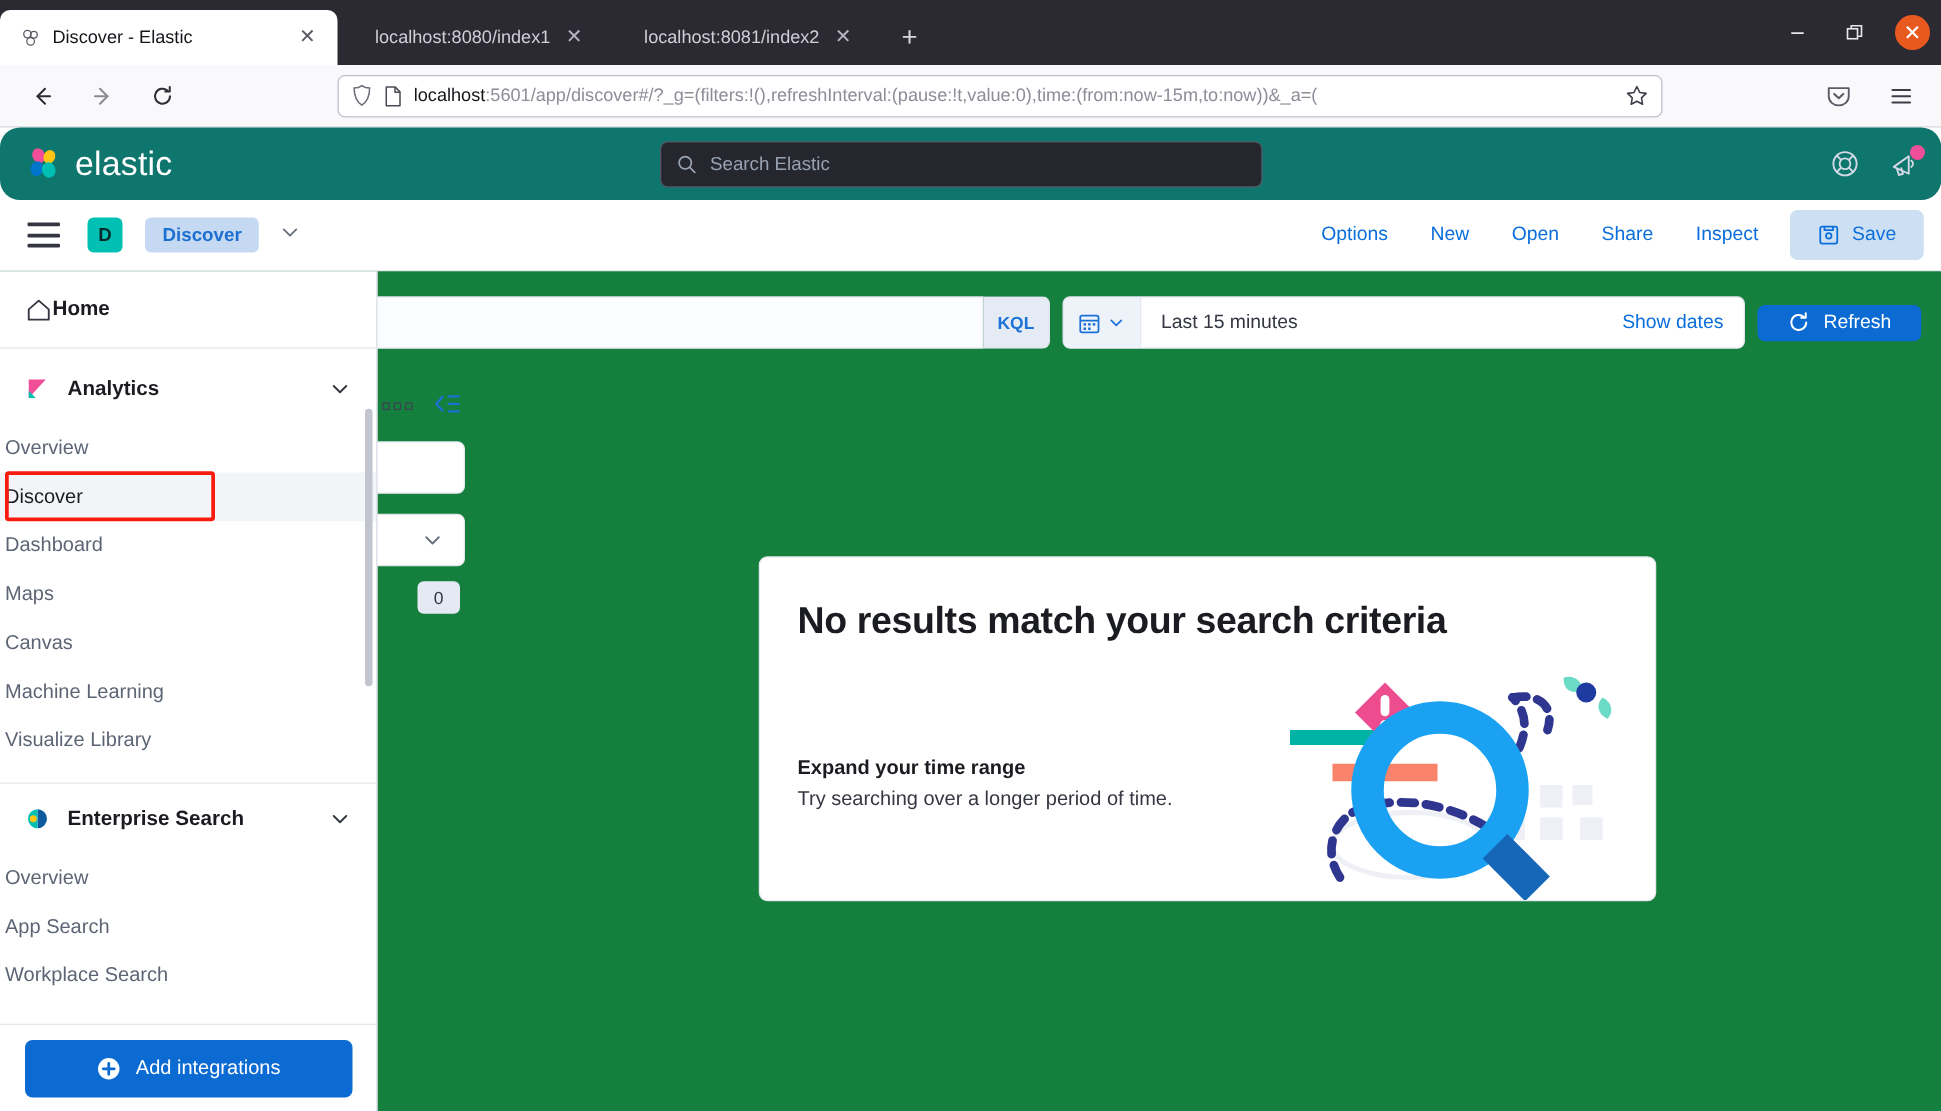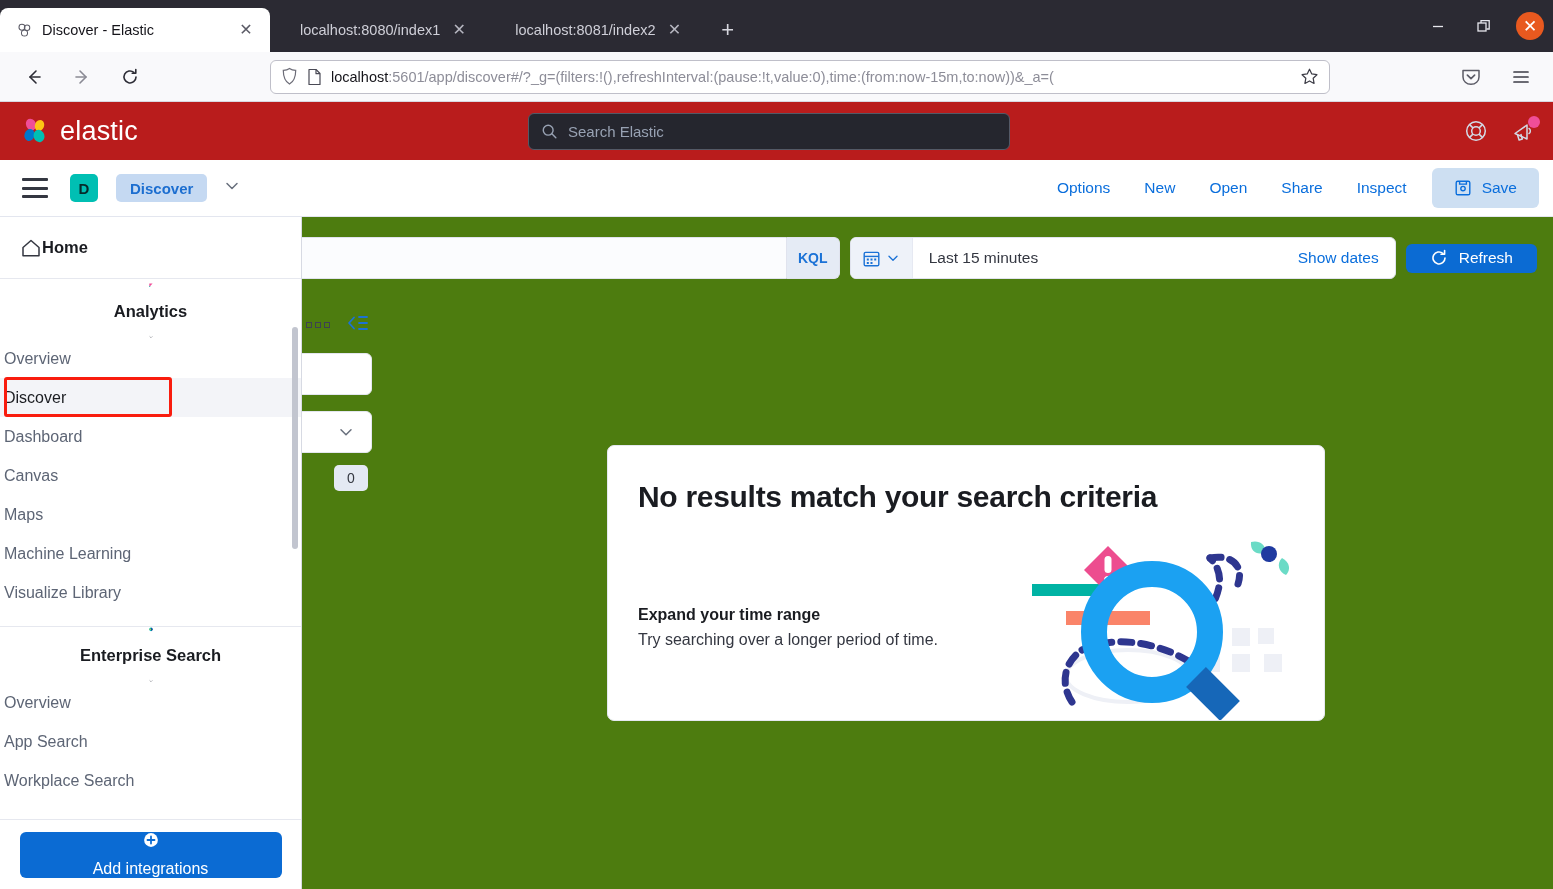--- a/index.html
+++ b/index.html
@@ -69,21 +69,21 @@
     flex: 1; font-size: 14.5px; color: #8d8d98; white-space: nowrap;
     overflow: hidden;
   }
   .urlbar .url-text b { color: #15141a; font-weight: 400; }
   .urlbar-right { position: absolute; right: 0; top:0; height:50px; display:flex; align-items:center; }
   .urlbar-right .navbtn { margin-left: 0; margin-right: 14px; }
 
   
   .elastic-header {
     position: absolute; top: 102px; left: 0; width: 1553px; height: 58px;
-    background: #b91c1c; display: flex; align-items: center;
+    background: #0f766e; display: flex; align-items: center; border-radius: 16px;
   }
   .elastic-logo-wrap { display: flex; align-items: center; gap: 10px; margin-left: 20px; }
   .elastic-wordmark { color: #ffffff; font-size: 27px; letter-spacing: .2px; }
   .elastic-search {
     position: absolute; left: 528px; width: 482px; height: 37px;
     background: #25262e; border: 1px solid #535966; border-radius: 6px;
     display: flex; align-items: center; gap: 10px; padding: 0 12px;
   }
   .elastic-search .ph { color: #98a2b3; font-size: 15px; }
   .hdr-icons { position: absolute; right: 16px; display: flex; align-items: center; gap: 22px; }
@@ -119,21 +119,21 @@
   }
   .save-btn {
     margin-left: 8px; height: 40px; padding: 0 22px; border-radius: 6px;
     background: #cddff2; color: #0a6edc; font-size: 15.5px;
     display: flex; align-items: center; gap: 10px; white-space: nowrap;
   }
 
   
   .page-body {
     position: absolute; top: 217px; left: 0; width: 1553px; height: 672px;
-    background: #4d7c0f;
+    background: #15803d;
   }
 
   
   .query-row {
     position: absolute; top: 12px; left: 16px; right: 16px; height: 58px;
     display: flex; align-items: center; gap: 0;
   }
   .qfilter-x {
     width: 30px; height: 30px; border-radius: 5px; background: #646a77;
     color: #ffffff; display: flex; align-items: center; justify-content: center;
@@ -208,37 +208,37 @@
     height: 62px; display: flex; align-items: center; gap: 0; padding-left: 20px;
     border-bottom: 1px solid #e6e8ef; flex: 0 0 62px;
   }
   .fly-home-label { font-size: 16.5px; font-weight: 700; color: #1a1c21; }
   .fly-scroll { flex: 1; overflow: hidden; position: relative; padding-top: 4px; }
   .fly-scrollbar {
     position: absolute; right: 3px; top: 48px; width: 6px; height: 222px;
     background: #c2c5cf; border-radius: 3px;
   }
   .fly-group-header {
-    height: 56px; display: flex; align-items: center; padding: 0 20px; gap: 14px; flex-direction: column;
+    height: 56px; display: flex; align-items: center; padding: 0 20px; gap: 14px;
   }
   .fly-group-title { flex: 1; font-size: 16.5px; font-weight: 700; color: #1a1c21; }
   .fly-item {
     height: 39px; display: flex; align-items: center; padding-left: 4px;
     font-size: 16px; color: #5d6575;
   }
   .fly-item.selected { background: #f3f4f8; color: #1a1c21; }
   .fly-sep { height: 1px; background: #e6e8ef; margin: 14px 0 0 0; }
   .fly-footer {
     flex: 0 0 70px; border-top: 1px solid #e6e8ef;
     display: flex; align-items: center; justify-content: center;
   }
   .add-integrations {
     width: 262px; height: 46px; border-radius: 6px; background: #0b6bd3;
     color: #ffffff; font-size: 16px; display: flex; align-items: center;
-    justify-content: center; gap: 12px; flex-direction: column;
+    justify-content: center; gap: 12px;
   }
   .highlight-box {
     position: absolute; left: 6px; top: 168px; width: 168px; height: 38px;
     border: 3px solid #f91c0e; border-radius: 3px; pointer-events: none; z-index: 30;
   }
 </style>
 </head>
 <body>
 
 <div class="browser-tabbar">
@@ -512,22 +512,22 @@
         <path d="M3 11.6v5.8h5.6z" fill="#00bfb3"></path>
       </svg>
       <span class="fly-group-title">Analytics</span>
       <svg width="18" height="18" viewBox="0 0 18 18">
           <path d="M4 6.8l5 5 5-5" fill="none" stroke="#343741" stroke-width="1.5" stroke-linecap="round" stroke-linejoin="round"></path>
         </svg>
     </div>
     <div class="fly-item">Overview</div>
     <div class="fly-item selected">Discover</div>
     <div class="fly-item">Dashboard</div>
+    <div class="fly-item">Maps</div>
     <div class="fly-item">Canvas</div>
-    <div class="fly-item">Maps</div>
     <div class="fly-item">Machine Learning</div>
     <div class="fly-item">Visualize Library</div>
 
     <div class="fly-sep"></div>
 
     <div class="fly-group-header">
       <svg width="20" height="20" viewBox="0 0 20 20">
         <path d="M10 2.4a7.6 7.6 0 010 15.2z" fill="#0c5b9e"></path>
         <path d="M10 2.4a7.6 7.6 0 000 15.2z" fill="#00bfb3"></path>
         <circle cx="6.6" cy="10" r="2.8" fill="#fec514"></circle>

